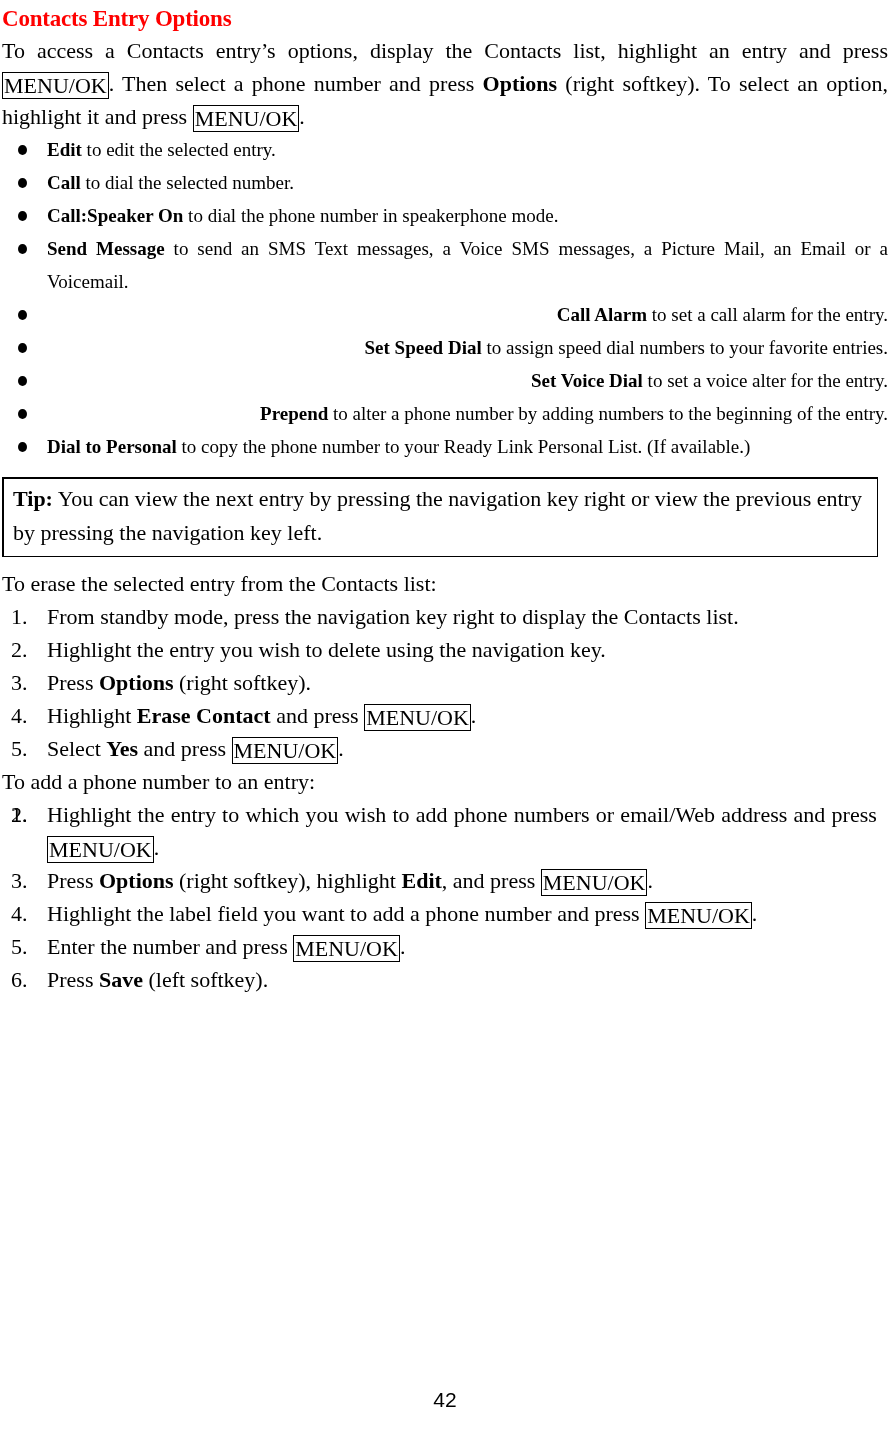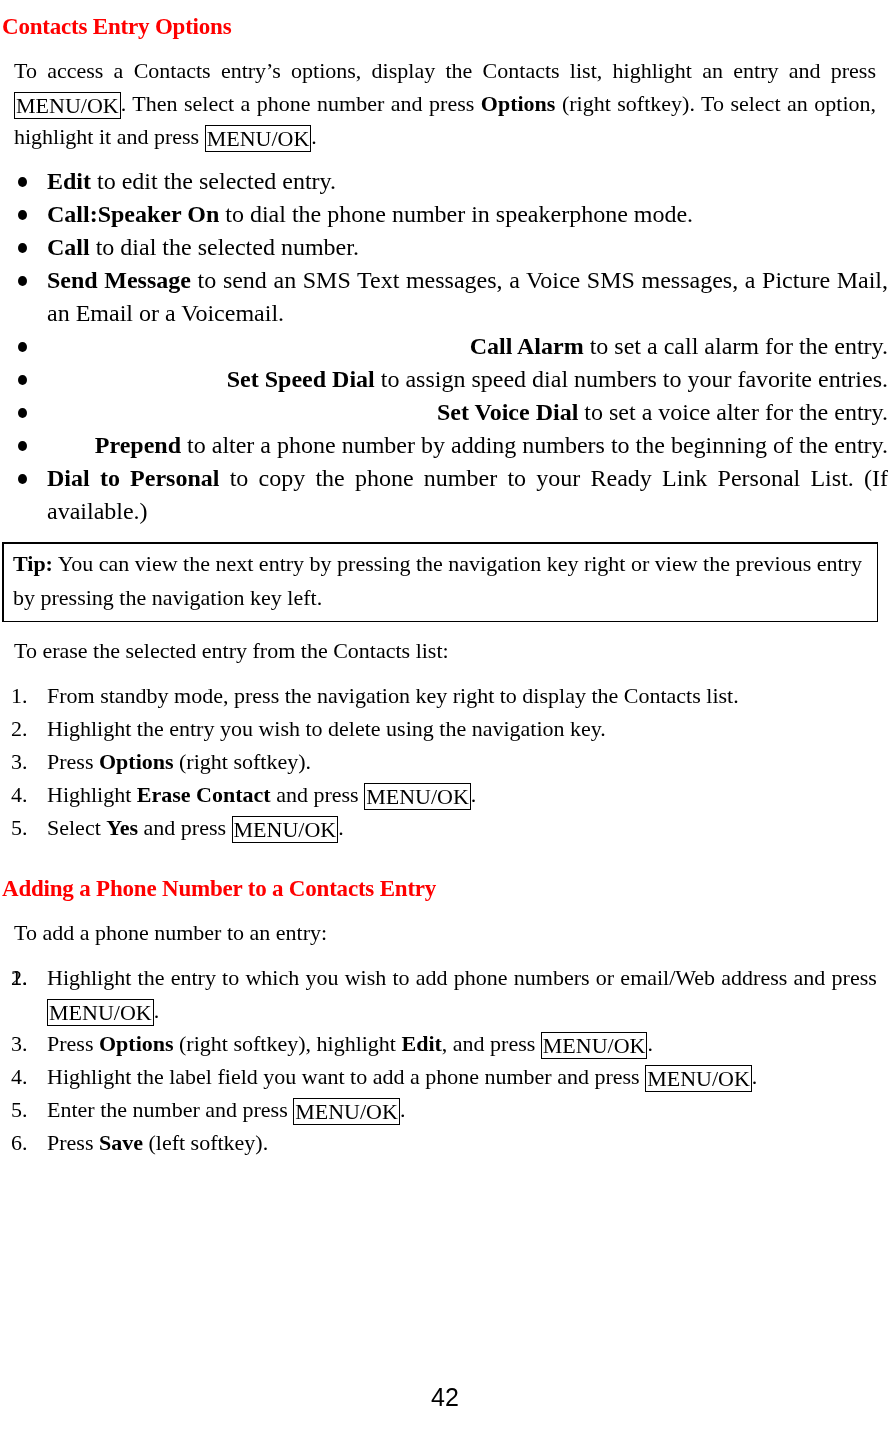--- a/index.html
+++ b/index.html
@@ -13,54 +13,54 @@
     font-family: "Liberation Serif", "DejaVu Serif", serif;
     color: #000000;
     position: relative;
     overflow: hidden;
   }
   .page {
     position: relative;
     width: 890px;
     height: 1430px;
     box-sizing: border-box;
-    padding: 12px 2px;
+    padding: 4px 2px;
   }
   h1.heading {
     color: #ff0000;
     font-size: 23px;
     font-weight: bold;
     line-height: 30px;
     margin: 0;
     padding: 0;
     letter-spacing: -0.2px;
     white-space: nowrap;
   }
   .heading2-wrap {
     margin-top: 30px;
   }
   p.para {
     font-size: 22px;
     line-height: 33px;
-    margin: 12px;
+    margin: 0;
     padding: 0;
     text-align: justify;
     text-justify: inter-word;
   }
   p.para.nojust { text-align: left; }
 
   
   ul.bullets {
     list-style: none;
     margin: 0;
     padding: 0;
   }
   ul.bullets > li {
     position: relative;
-    font-size: 24px;
+    font-size: 19px;
     line-height: 33px;
     padding-left: 45px;
     text-align: justify;
     text-justify: inter-word;
   }
   ul.bullets > li.nojust { text-align: right; }
   ul.bullets > li .bullet-dot {
     position: absolute;
     left: 16px;
     top: 12px;
@@ -120,37 +120,37 @@
     line-height: 34px;
     text-align: left;
   }
 
   .pagenum {
     position: absolute;
     left: 0;
     right: 0;
     bottom: 18px;
     text-align: center;
-    font-size: 25px;
+    font-size: 21px;
     font-family: "Liberation Sans", sans-serif;
   }
 </style>
 </head>
 <body>
 
 <div class="page">
 
   <h1 class="heading">Contacts Entry Options</h1>
 
   <p class="para"><span>To access a Contacts entry’s options, display the Contacts list, highlight an entry and press </span><span class="keybox">MENU/OK</span><span>. Then select a phone number and press </span><b>Options</b><span> (right softkey). To select an option, highlight it and press </span><span class="keybox">MENU/OK</span><span>.</span></p>
 
   <ul class="bullets">
     <li><span class="bullet-dot"></span><b>Edit</b><span> to edit the selected entry.</span></li>
+    <li><span class="bullet-dot"></span><b>Call</b><span> to dial the selected number.</span></li>
     <li><span class="bullet-dot"></span><b>Call:Speaker On</b><span> to dial the phone number in speakerphone mode.</span></li>
-    <li><span class="bullet-dot"></span><b>Call</b><span> to dial the selected number.</span></li>
     <li><span class="bullet-dot"></span><b>Send Message</b><span> to send an SMS Text messages, a Voice SMS messages, a Picture Mail, an Email or a Voicemail.</span></li>
     <li class="nojust"><span class="bullet-dot"></span><b>Call Alarm</b><span> to set a call alarm for the entry.</span></li>
     <li class="nojust"><span class="bullet-dot"></span><b>Set Speed Dial</b><span> to assign speed dial numbers to your favorite entries.</span></li>
     <li class="nojust"><span class="bullet-dot"></span><b>Set Voice Dial</b><span> to set a voice alter for the entry.</span></li>
     <li class="nojust"><span class="bullet-dot"></span><b>Prepend</b><span> to alter a phone number by adding numbers to the beginning of the entry.</span></li>
     <li><span class="bullet-dot"></span><b>Dial to Personal</b><span> to copy the phone number to your Ready Link Personal List. (If available.)</span></li>
   </ul>
 
   <div class="tipbox">
     <p><b>Tip:</b><span> You can view the next entry by pressing the navigation key right or view the previous entry by pressing the navigation key left.</span></p>
@@ -159,23 +159,20 @@
   <p class="para nojust">To erase the selected entry from the Contacts list:</p>
 
   <ol class="nums">
     <li><span class="num">1.</span><span>From standby mode, press the navigation key right to display the Contacts list.</span></li>
     <li><span class="num">2.</span><span>Highlight the entry you wish to delete using the navigation key.</span></li>
     <li><span class="num">3.</span><span>Press </span><b>Options</b><span> (right softkey).</span></li>
     <li><span class="num">4.</span><span>Highlight </span><b>Erase Contact</b><span> and press </span><span class="keybox">MENU/OK</span><span>.</span></li>
     <li><span class="num">5.</span><span>Select </span><b>Yes</b><span> and press </span><span class="keybox">MENU/OK</span><span>.</span></li>
   </ol>
 
-  <div class="heading2-wrap">
-    <h1 class="heading">Adding a Phone Number to a Contacts Entry</h1>
-  </div>
 
   <p class="para nojust">To add a phone number to an entry:</p>
 
   <ol class="nums">
     <li><span class="num">1.</span></li>
     <li class="just"><span class="num">2.</span><span>Highlight the entry to which you wish to add phone numbers or email/Web address and press </span><span class="cont-indent"></span><span class="keybox">MENU/OK</span><span>.</span></li>
     <li><span class="num">3.</span><span>Press </span><b>Options</b><span> (right softkey), highlight </span><b>Edit</b><span>, and press </span><span class="keybox">MENU/OK</span><span>.</span></li>
     <li><span class="num">4.</span><span>Highlight the label field you want to add a phone number and press </span><span class="keybox">MENU/OK</span><span>.</span></li>
     <li><span class="num">5.</span><span>Enter the number and press </span><span class="keybox">MENU/OK</span><span>.</span></li>
     <li><span class="num">6.</span><span>Press </span><b>Save</b><span> (left softkey).</span></li>

